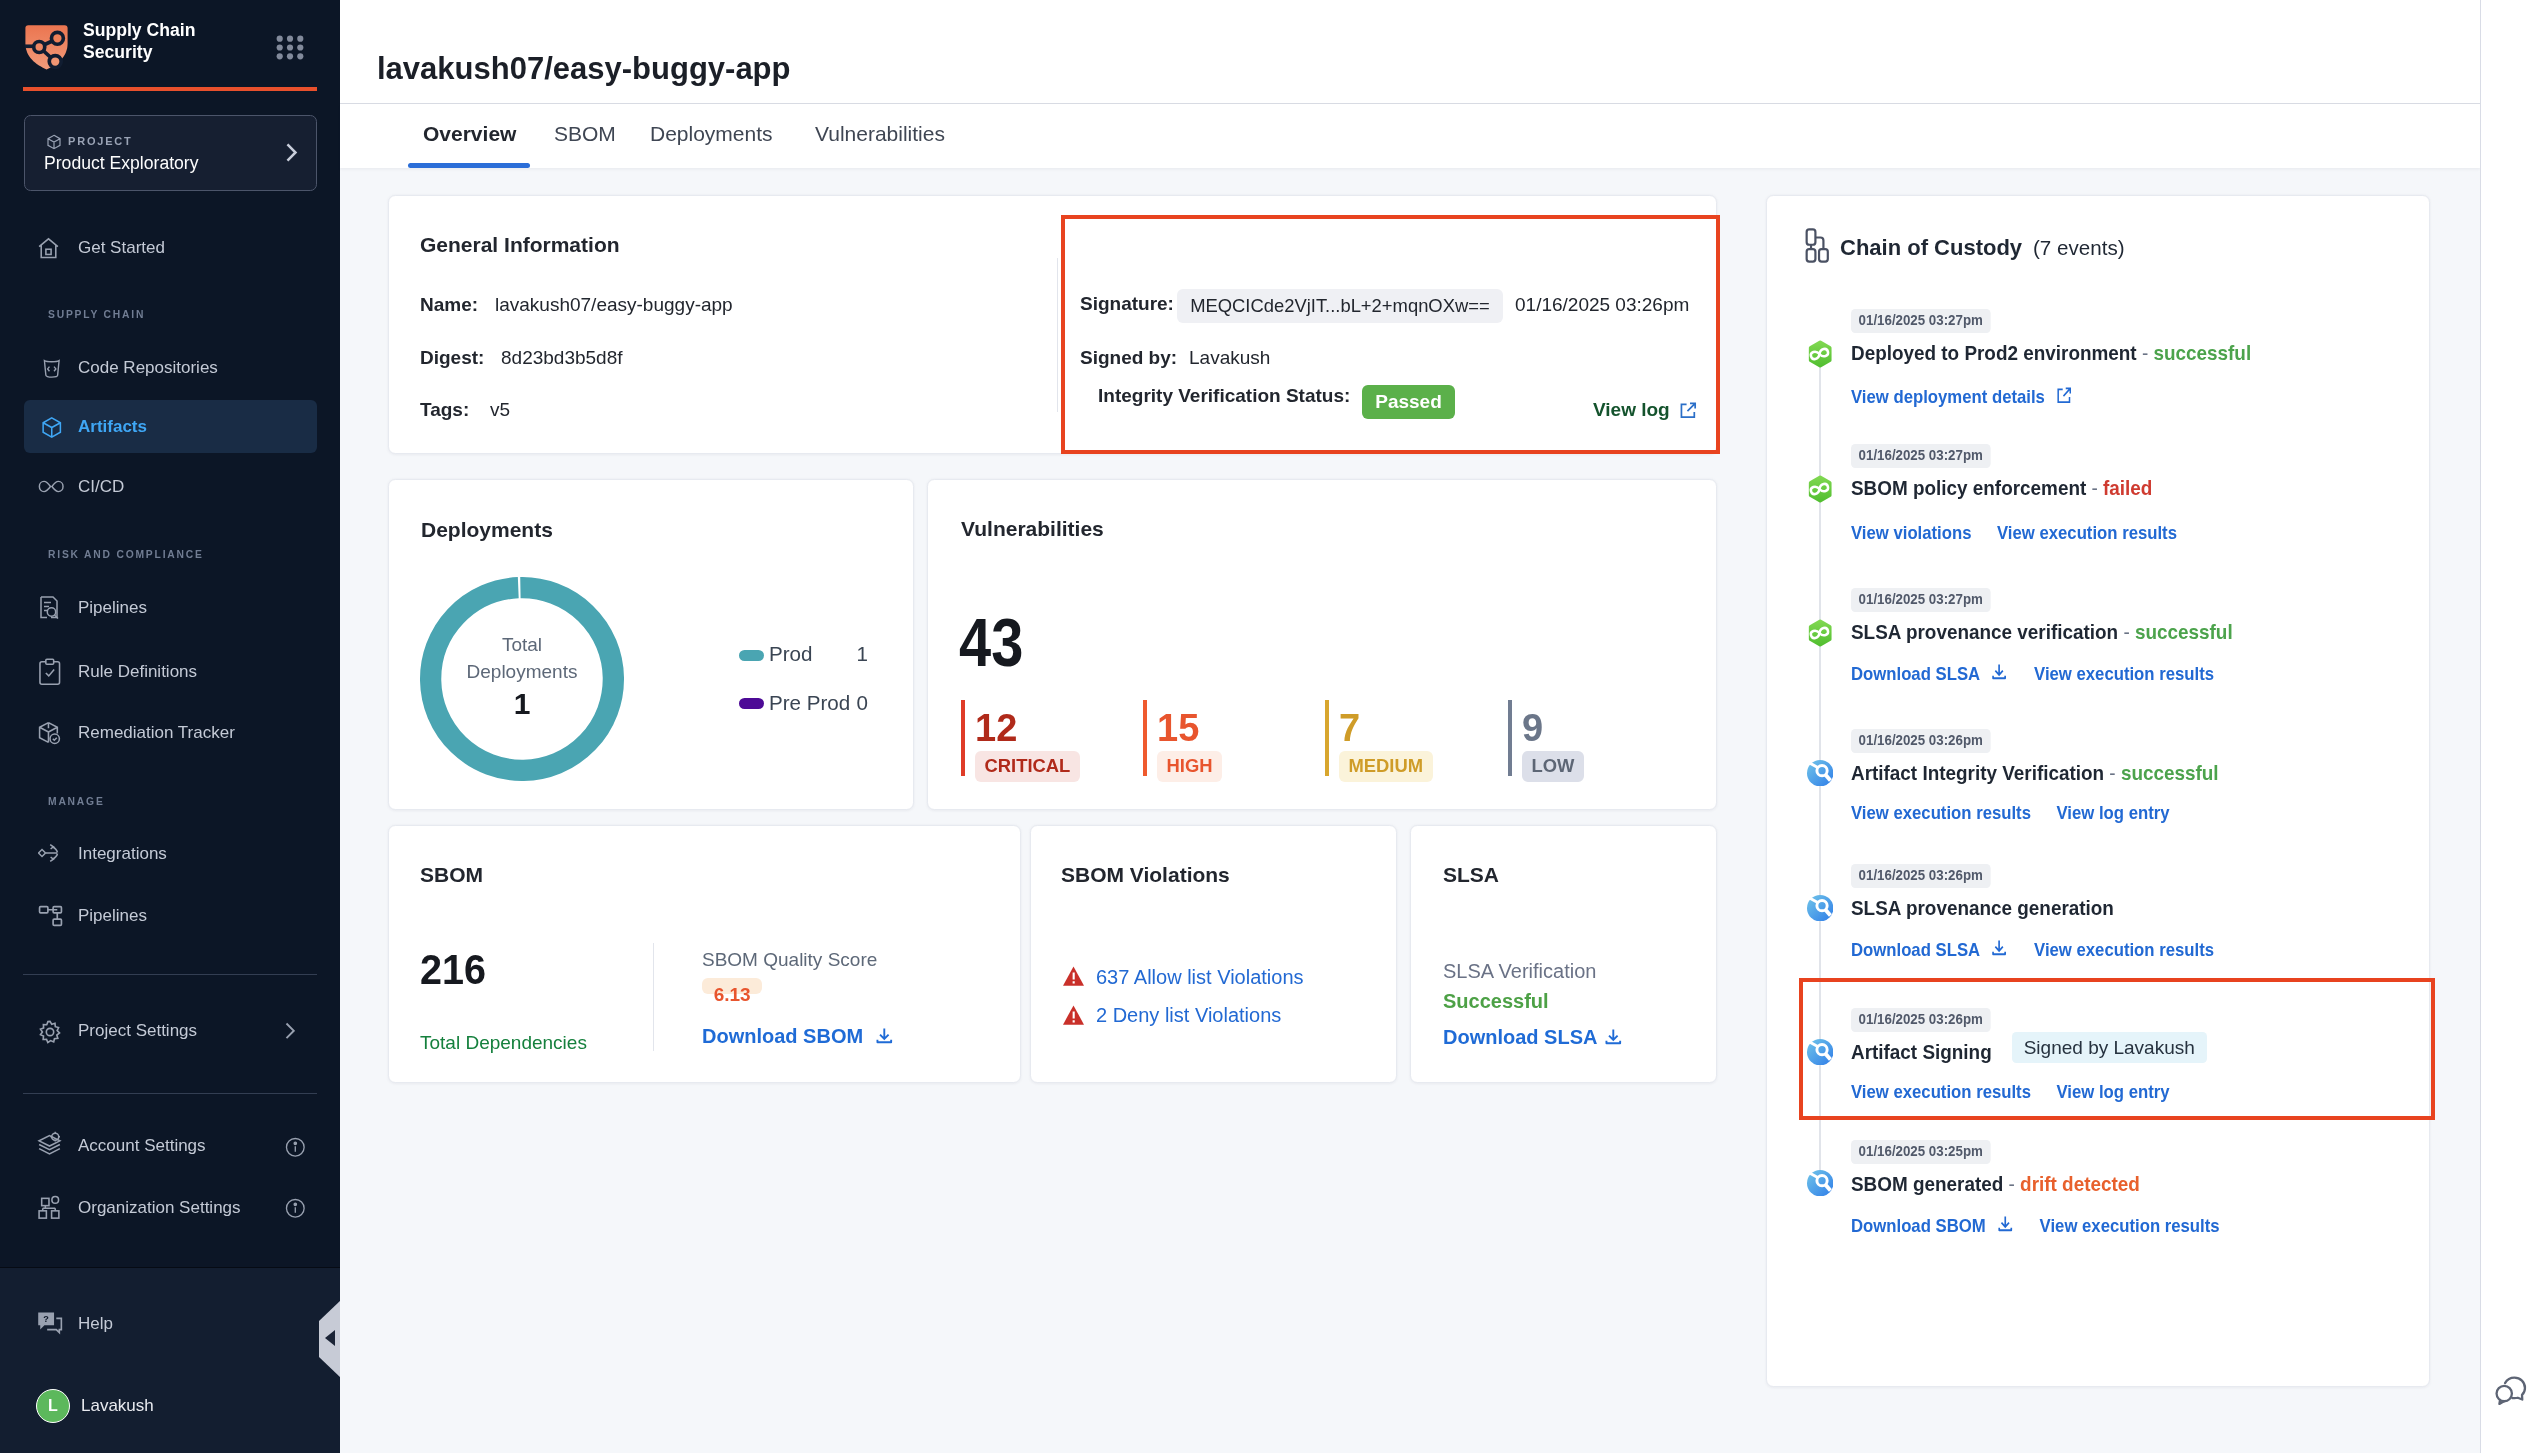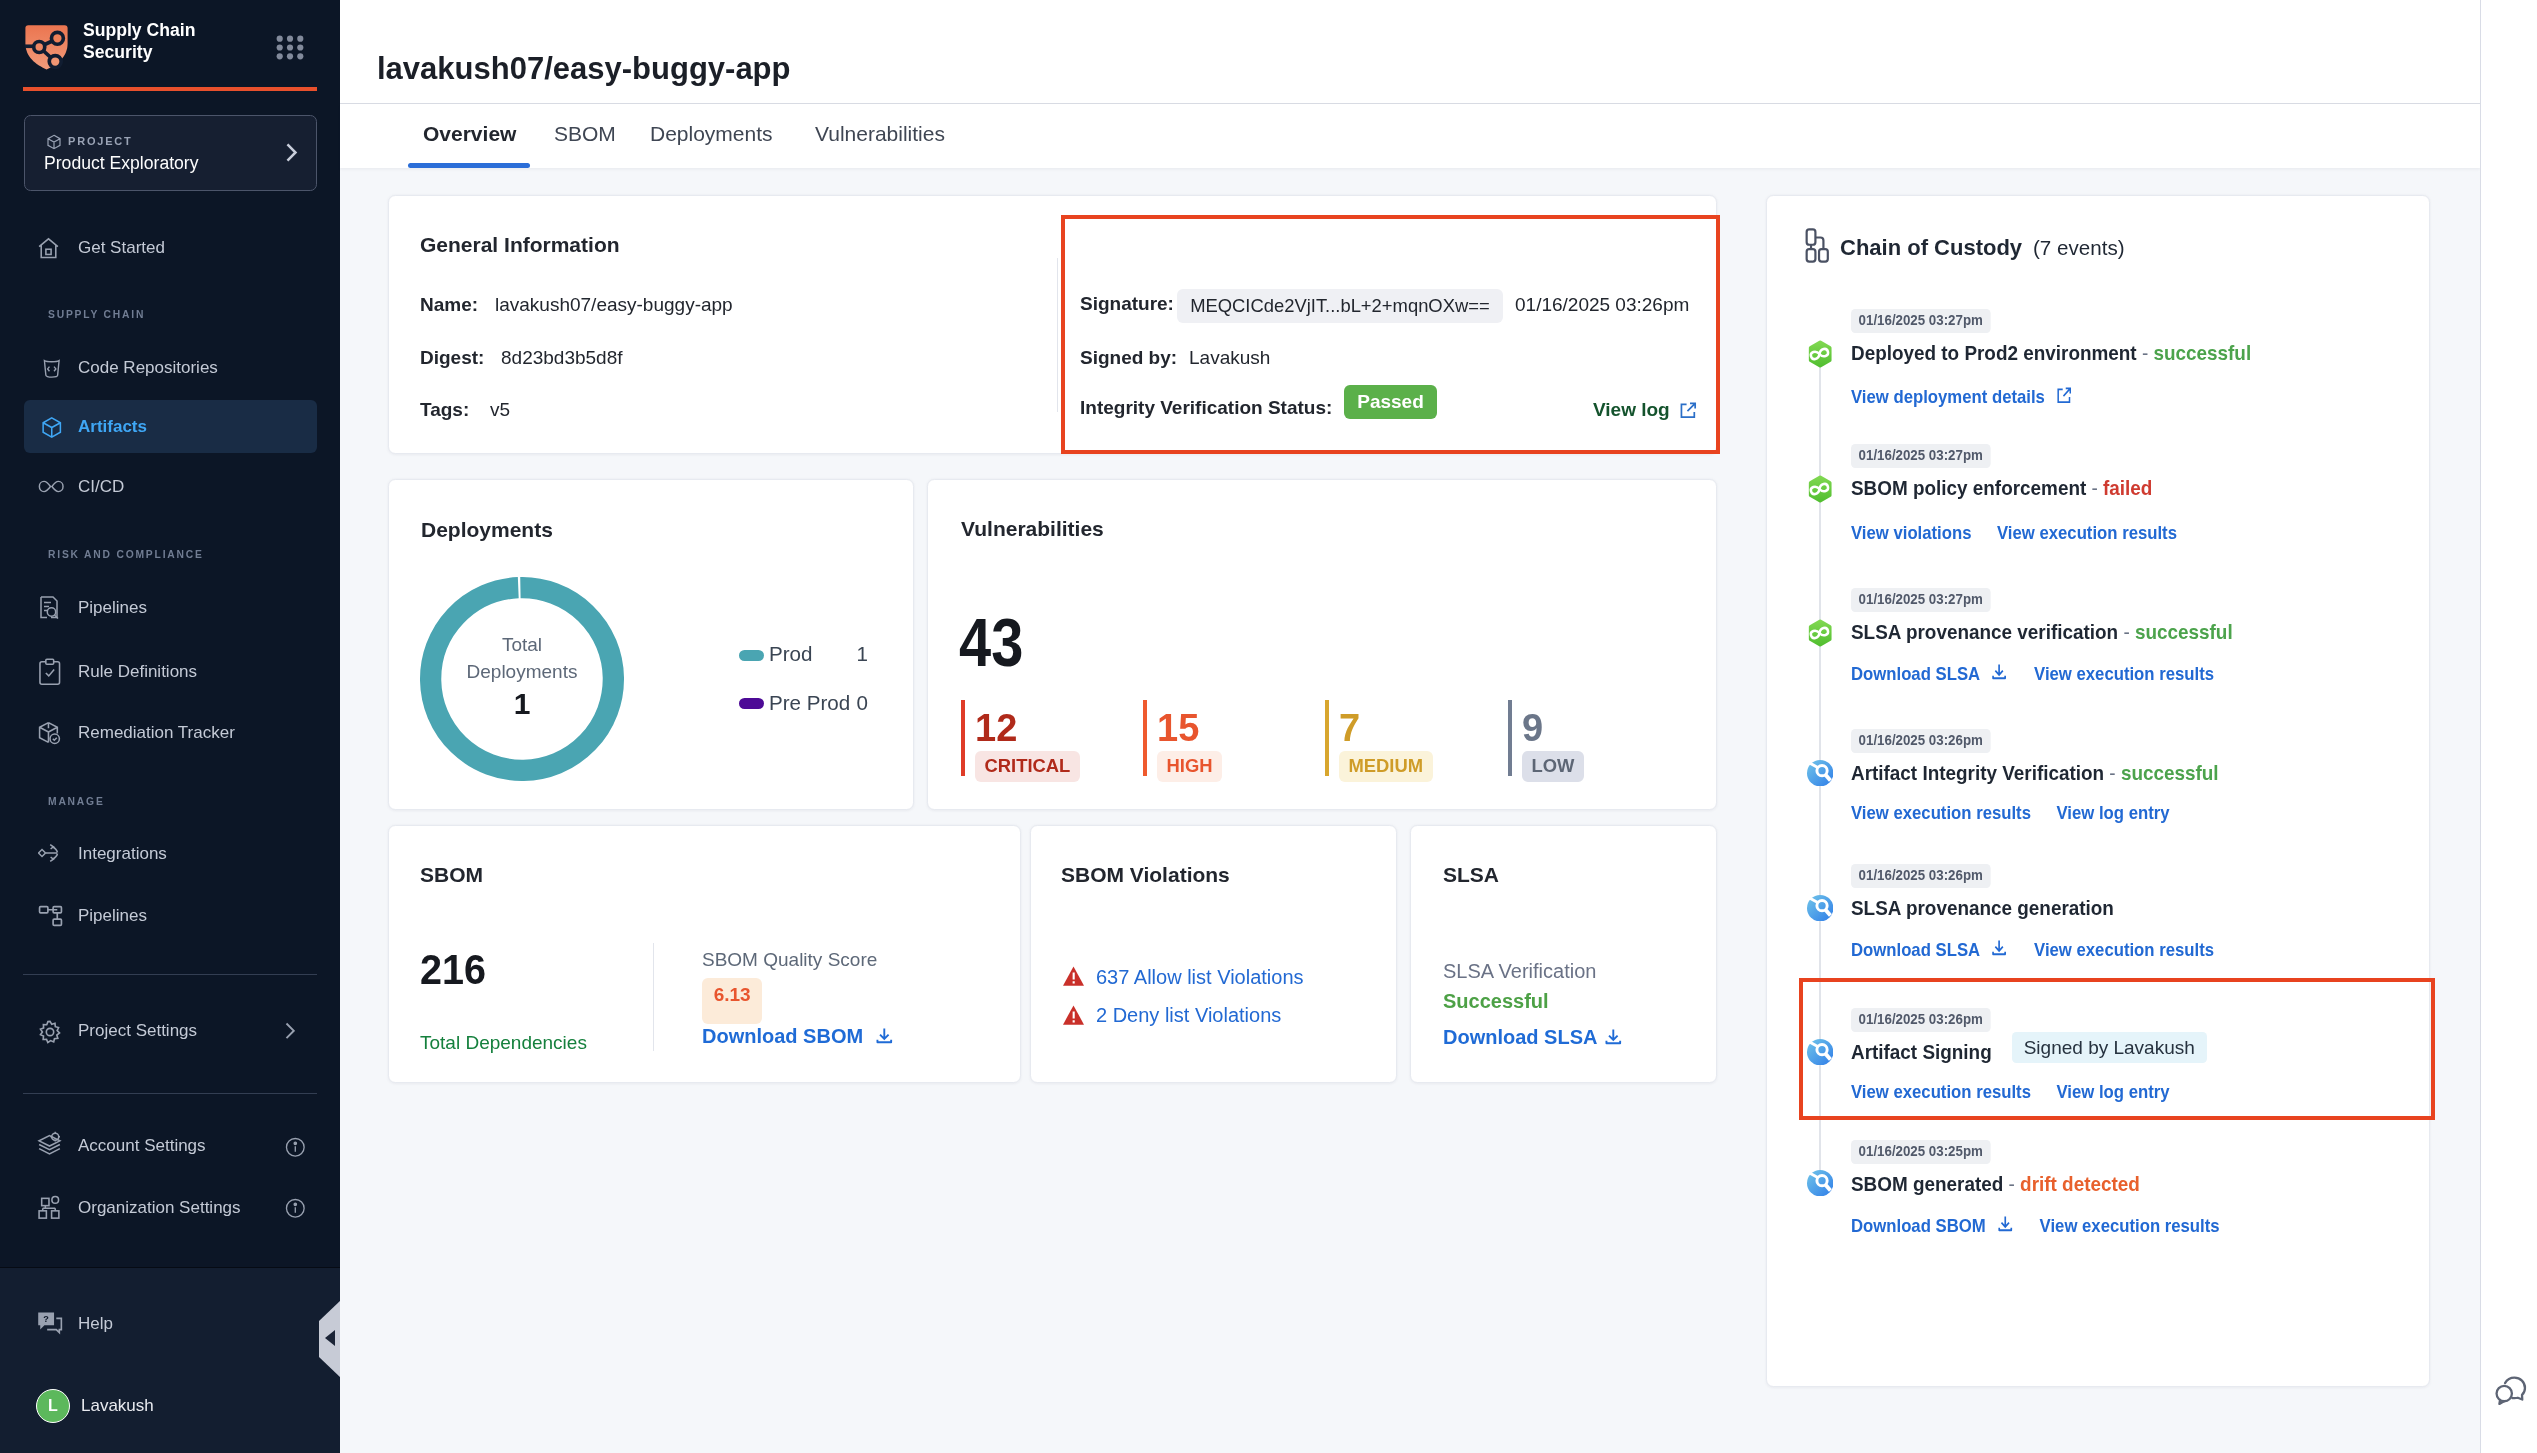--- a/index.html
+++ b/index.html
@@ -226,21 +226,21 @@
         <div class="abs" style="left:31px;top:151px;font-size:19px;color:#22262e;font-weight:bold">Digest:</div>
         <div class="abs" style="left:112px;top:151px;font-size:19px;color:#22262e">8d23bd3b5d8f</div>
         <div class="abs" style="left:31px;top:203px;font-size:19px;color:#22262e;font-weight:bold">Tags:</div>
         <div class="abs" style="left:101px;top:203px;font-size:19px;color:#22262e">v5</div>
         <div class="abs" style="left:668px;top:62px;width:0.7px;height:154px;background:#e2e5ec"></div>
         <div class="abs" style="left:691px;top:97px;font-size:19px;color:#22262e;font-weight:bold">Signature:</div>
         <div class="abs" style="left:788px;top:93px;height:34px;background:#eff0f4;border-radius:5.9px;padding:0 13.2px;line-height:34px;font-size:18.4px;color:#22262e">MEQCICde2VjIT...bL+2+mqnOXw==</div>
         <div class="abs" style="left:1126px;top:98px;font-size:19px;color:#22262e">01/16/2025 03:26pm</div>
         <div class="abs" style="left:691px;top:151px;font-size:19px;color:#22262e;font-weight:bold">Signed by:</div>
         <div class="abs" style="left:800px;top:151px;font-size:19px;color:#22262e">Lavakush</div>
-        <div class="abs" style="left:691px;top:189px;height:34px;display:flex;align-items:flex-end;white-space:nowrap">
+        <div class="abs" style="left:709px;top:189px;height:34px;display:flex;align-items:flex-start;white-space:nowrap">
             <span style="font-size:19px;color:#22262e;font-weight:bold">Integrity Verification Status:</span>
             <span style="margin-left:11.7px;height:34px;background:#5bb04a;border-radius:5.9px;padding:0 13.2px;line-height:34px;font-size:19px;color:#fff;font-weight:bold">Passed</span>
           </div>
         <div class="abs" style="left:1204px;top:203px;font-size:19px;color:#14532d;font-weight:bold;white-space:nowrap">View log</div>
         <svg class="abs" style="left:1289px;top:204px" width="20.6" height="20.6" viewBox="0 0 24 24" fill="none" stroke="#2b6fc8" stroke-width="2">
             <path d="M10 5 H4 V20 H19 V14"></path>
             <path d="M14 4 H20 V10 M20 4 L11 13"></path>
           </svg>
         <div class="abs" style="left:672px;top:19px;width:659px;height:239px;border:4.4px solid #e8431f"></div>
       </div>
@@ -284,21 +284,21 @@
             <span style="background:#dcdfe9;color:#5d6675">LOW</span>
           </div>
       </div>
 
       <div class="card" style="left:48px;top:825px;width:633px;height:258px">
         <div class="abs ctitle" style="left:31px;top:37px">SBOM</div>
         <div class="abs" style="left:31px;top:119px;font-size:43px;font-weight:bold;color:#16191f;transform:scaleX(.92);transform-origin:0 50%">216</div>
         <div class="abs" style="left:31px;top:206px;font-size:19px;color:#15803d">Total Dependencies</div>
         <div class="abs" style="left:264px;top:117px;width:0.7px;height:108px;background:#e2e5ec"></div>
         <div class="abs" style="left:313px;top:123px;font-size:19px;color:#5d6878">SBOM Quality Score</div>
-        <div class="abs" style="left:313px;top:152px;height:46px;background:#fcebd9;border-radius:5.9px;padding:0 11.7px;line-height:33px;font-size:19px;color:#e8552e;font-weight:bold">6.13</div>
+        <div class="abs" style="left:313px;top:152px;height:16px;background:#fcebd9;border-radius:5.9px;padding:0 11.7px;line-height:33px;font-size:19px;color:#e8552e;font-weight:bold">6.13</div>
         <div class="abs link" style="left:313px;top:199px;font-size:20px">Download SBOM</div>
         <svg class="abs dlicon" style="left:485px;top:200px" width="20.6" height="20.6" viewBox="0 0 24 24" fill="none" stroke="#1f6bd6" stroke-width="2.2">
             <path d="M12 3 V14 M7 10 L12 15 L17 10"></path>
             <path d="M4 16 V19 H20 V16" stroke-linejoin="round"></path>
           </svg>
       </div>
 
       <div class="card" style="left:690px;top:825px;width:367px;height:258px">
         <div class="abs ctitle" style="left:30px;top:37px">SBOM Violations</div>
         <svg class="abs" style="left:32px;top:140px" width="21" height="20" viewBox="0 0 24 22">

